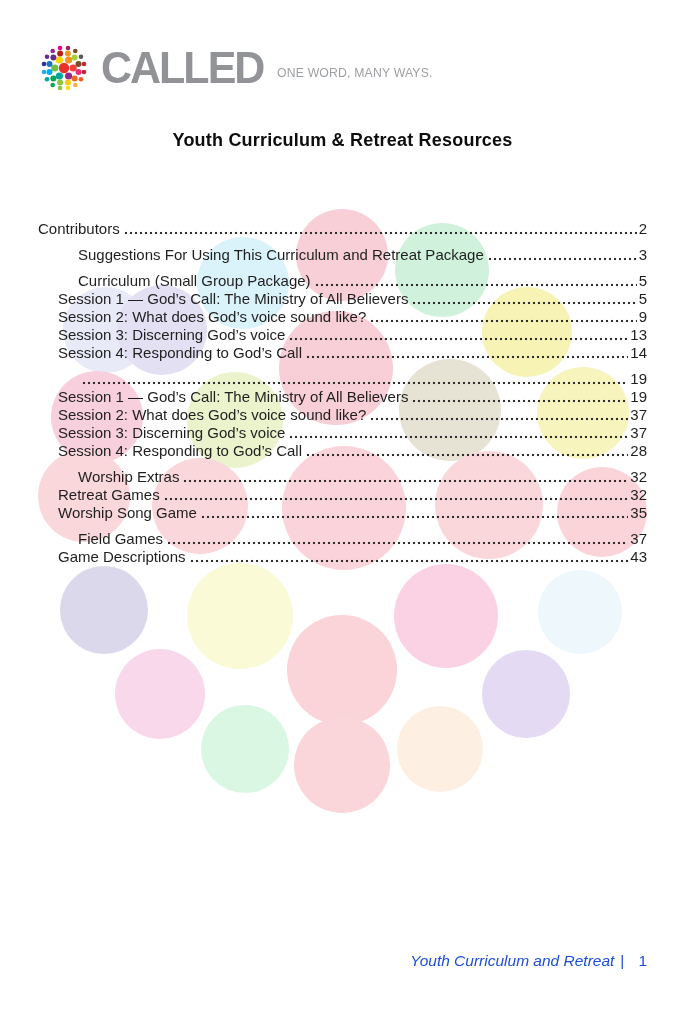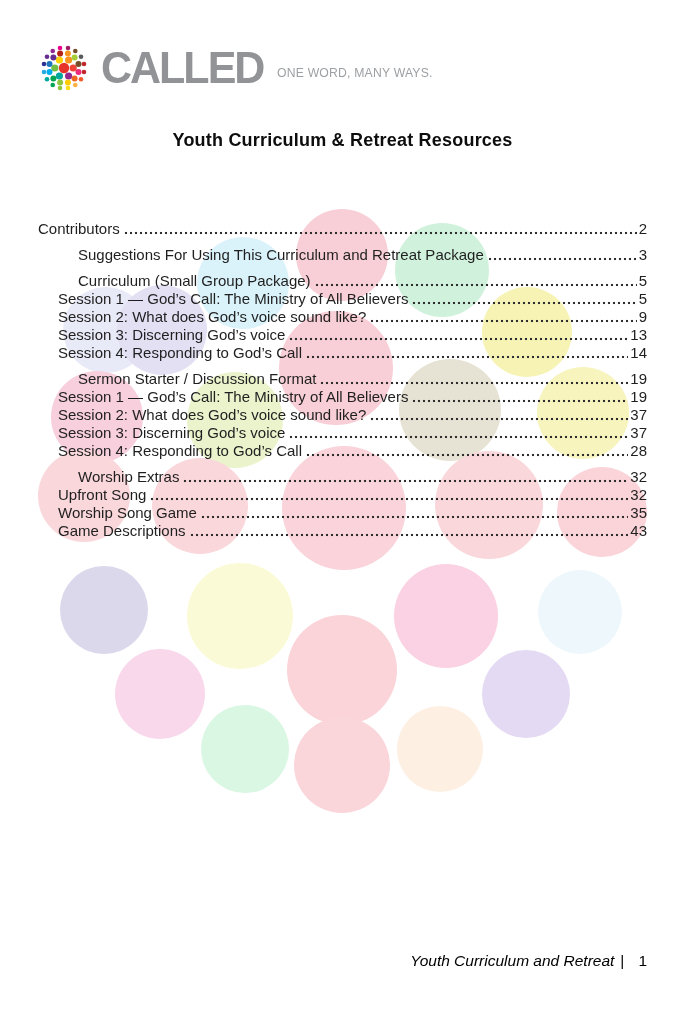--- a/index.html
+++ b/index.html
@@ -28,21 +28,21 @@
   .toc-row { display:flex; height:18px; font-size:15px; line-height:18px; color:#1f1f1f; }
   .toc-row.gap { margin-top:8px;margin-left:40px; }
   .toc-row.lvl1 { padding-left:20px; }
   .toc-label { white-space:nowrap; }
   .toc-dots { flex:1 1 auto; margin:0 2px 0 4px;
       background-image: radial-gradient(circle at 2px 13px, #2e2e2e 1.05px, rgba(0,0,0,0) 1.6px);
       background-size:5px 18px; background-repeat:repeat-x; }
   .toc-page { white-space:nowrap; text-align:right; }
 
   
-  .footer { position:absolute; right:38px; top:952px; z-index:2; font-size:15.5px; color:#000000; }
+  .footer { position:absolute; right:38px; top:952px; z-index:2; font-size:15.5px; color:#1d4ed8; }
   .ft-title { font-style:italic; }
   .ft-sep { margin-left:6px; }
   .ft-page { margin-left:14px; }
 </style>
 </head>
 <body>
 
 <div class="page">
 
   <div class="decor">
@@ -148,21 +148,20 @@
         <span class="toc-label">Session 3: Discerning God’s voice</span>
         <span class="toc-dots"></span>
         <span class="toc-page">13</span>
       </div>
       <div class="toc-row lvl1">
         <span class="toc-label">Session 4: Responding to God’s Call</span>
         <span class="toc-dots"></span>
         <span class="toc-page">14</span>
       </div>
       <div class="toc-row lvl0 gap">
-        <span class="toc-label">Sermon Starter / Discussion Format</span>
         <span class="toc-dots"></span>
         <span class="toc-page">19</span>
       </div>
       <div class="toc-row lvl1">
         <span class="toc-label">Session 1 — God’s Call: The Ministry of All Believers</span>
         <span class="toc-dots"></span>
         <span class="toc-page">19</span>
       </div>
       <div class="toc-row lvl1">
         <span class="toc-label">Session 2: What does God’s voice sound like?</span>
@@ -178,28 +177,33 @@
         <span class="toc-label">Session 4: Responding to God’s Call</span>
         <span class="toc-dots"></span>
         <span class="toc-page">28</span>
       </div>
       <div class="toc-row lvl0 gap">
         <span class="toc-label">Worship Extras</span>
         <span class="toc-dots"></span>
         <span class="toc-page">32</span>
       </div>
       <div class="toc-row lvl1">
-        <span class="toc-label">Upfront Song</span>
+        <span class="toc-label">Retreat Games</span>
         <span class="toc-dots"></span>
         <span class="toc-page">32</span>
       </div>
       <div class="toc-row lvl1">
         <span class="toc-label">Worship Song Game</span>
         <span class="toc-dots"></span>
         <span class="toc-page">35</span>
+      </div>
+      <div class="toc-row lvl0 gap">
+        <span class="toc-label">Field Games</span>
+        <span class="toc-dots"></span>
+        <span class="toc-page">37</span>
       </div>
       <div class="toc-row lvl1">
         <span class="toc-label">Game Descriptions</span>
         <span class="toc-dots"></span>
         <span class="toc-page">43</span>
       </div>
     </nav>
 
   <div class="footer">
     <span class="ft-title">Youth Curriculum and Retreat</span><span class="ft-sep">|</span><span class="ft-page">1</span>

